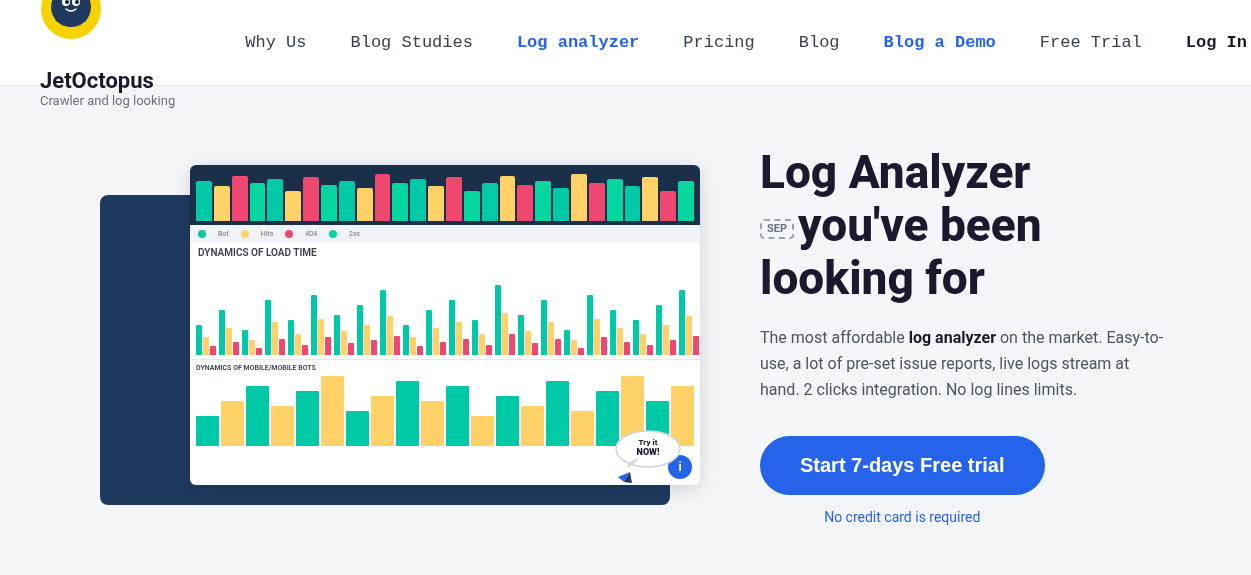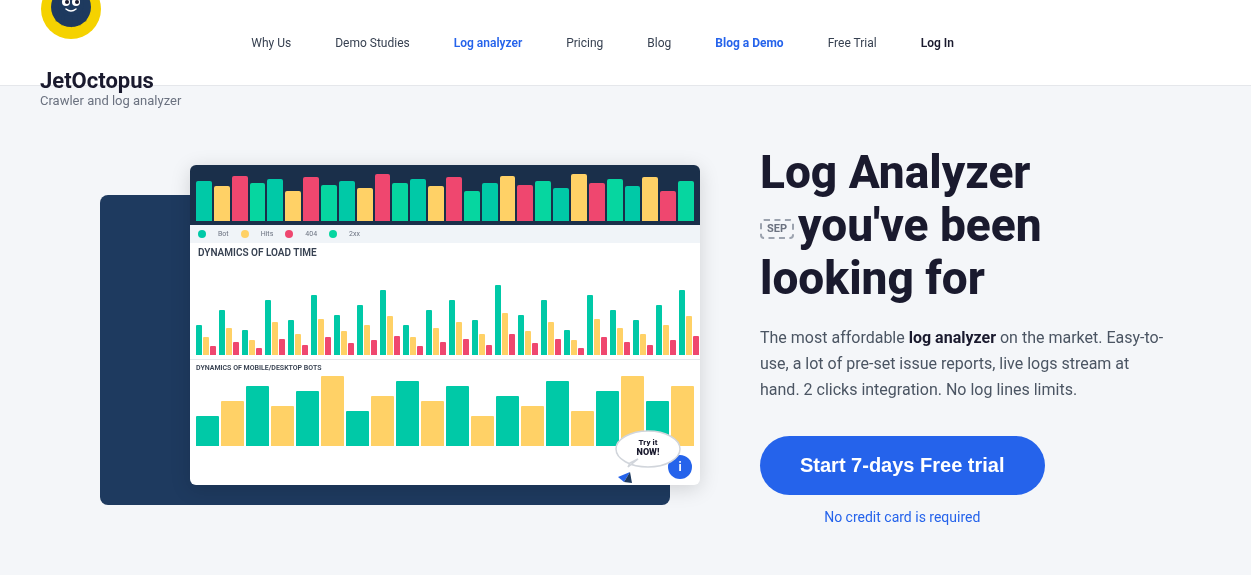--- a/index.html
+++ b/index.html
@@ -42,25 +42,26 @@
       display: flex;
       align-items: center;
       gap: 0;
       flex: 1;
     }
     .nav-item {
       padding: 0 22px;
       height: 86px;
       display: flex;
       align-items: center;
-      font-size: 12px;
+      font-size: 17px;
       color: #374151;
       cursor: pointer;
       text-decoration: none;
       white-space: nowrap;
+      font-family: Liberation Mono, monospace;
     }
     .nav-item.active { color: #2563eb; font-weight: 600; }
     .nav-item.book-demo { color: #2563eb; font-weight: 700; }
     .nav-item.login { color: #1a1a2e; font-weight: 600; }
     .nav-item.free-trial { color: #374151; }
 
     
     main {
       display: flex;
       align-items: center;
@@ -263,27 +264,27 @@
       <path d="M19 33 Q14 38 16 44 Q18 40 20 37" fill="#1e3a5f"></path>
       <path d="M23 36 Q20 43 22 48 Q24 43 25 39" fill="#1e3a5f"></path>
       <path d="M31 37 Q31 44 31 50 Q33 44 33 38" fill="#1e3a5f"></path>
       <path d="M39 36 Q42 43 40 48 Q38 43 37 39" fill="#1e3a5f"></path>
       <path d="M43 33 Q48 38 46 44 Q44 40 42 37" fill="#1e3a5f"></path>
 
       <path d="M26 31 Q31 35 36 31" stroke="white" stroke-width="1.5" fill="none" stroke-linecap="round"></path>
     </svg>
     <div class="logo-text-block">
       <span class="logo-name">JetOctopus</span>
-      <span class="logo-tagline">Crawler and log analyzer</span>
+      <span class="logo-tagline">Crawler and log looking</span>
     </div>
   </div>
 
   <nav>
     <a class="nav-item">Why Us</a>
-    <a class="nav-item">Demo Studies</a>
+    <a class="nav-item">Blog Studies</a>
     <a class="nav-item active">Log analyzer</a>
     <a class="nav-item">Pricing</a>
     <a class="nav-item">Blog</a>
     <a class="nav-item book-demo">Blog a Demo</a>
     <a class="nav-item free-trial">Free Trial</a>
     <a class="nav-item login">Log In</a>
   </nav>
 </header>
 
 <main>
@@ -443,21 +444,21 @@
           </div>
           <div class="bar-mid-group">
             <div class="bar-mid" style="height: 65px; background: rgb(0, 201, 167);"></div>
             <div class="bar-mid" style="height: 39px; background: rgb(255, 209, 102);"></div>
             <div class="bar-mid" style="height: 19.5px; background: rgb(239, 71, 111);"></div>
           </div>
         </div>
 
       <div class="chart-bottom-area">
         <div class="bar-chart-right">
-          <div class="bar-chart-right-title">DYNAMICS OF MOBILE/DESKTOP BOTS</div>
+          <div class="bar-chart-right-title">DYNAMICS OF MOBILE/MOBILE BOTS</div>
           <div class="bar-chart-right-bars" id="right-bars">
               <div class="bar-right" style="height: 30px; background: rgb(0, 201, 167);"></div>
               <div class="bar-right" style="height: 45px; background: rgb(255, 209, 102);"></div>
               <div class="bar-right" style="height: 60px; background: rgb(0, 201, 167);"></div>
               <div class="bar-right" style="height: 40px; background: rgb(255, 209, 102);"></div>
               <div class="bar-right" style="height: 55px; background: rgb(0, 201, 167);"></div>
               <div class="bar-right" style="height: 70px; background: rgb(255, 209, 102);"></div>
               <div class="bar-right" style="height: 35px; background: rgb(0, 201, 167);"></div>
               <div class="bar-right" style="height: 50px; background: rgb(255, 209, 102);"></div>
               <div class="bar-right" style="height: 65px; background: rgb(0, 201, 167);"></div>

